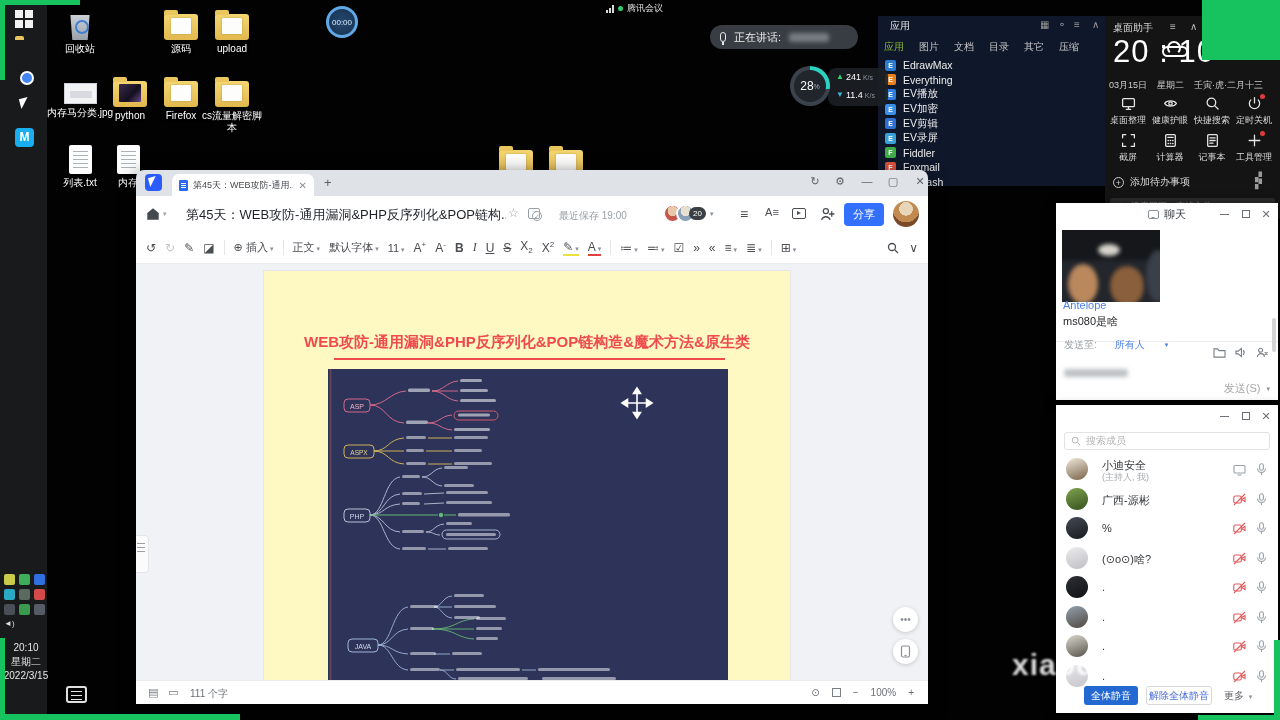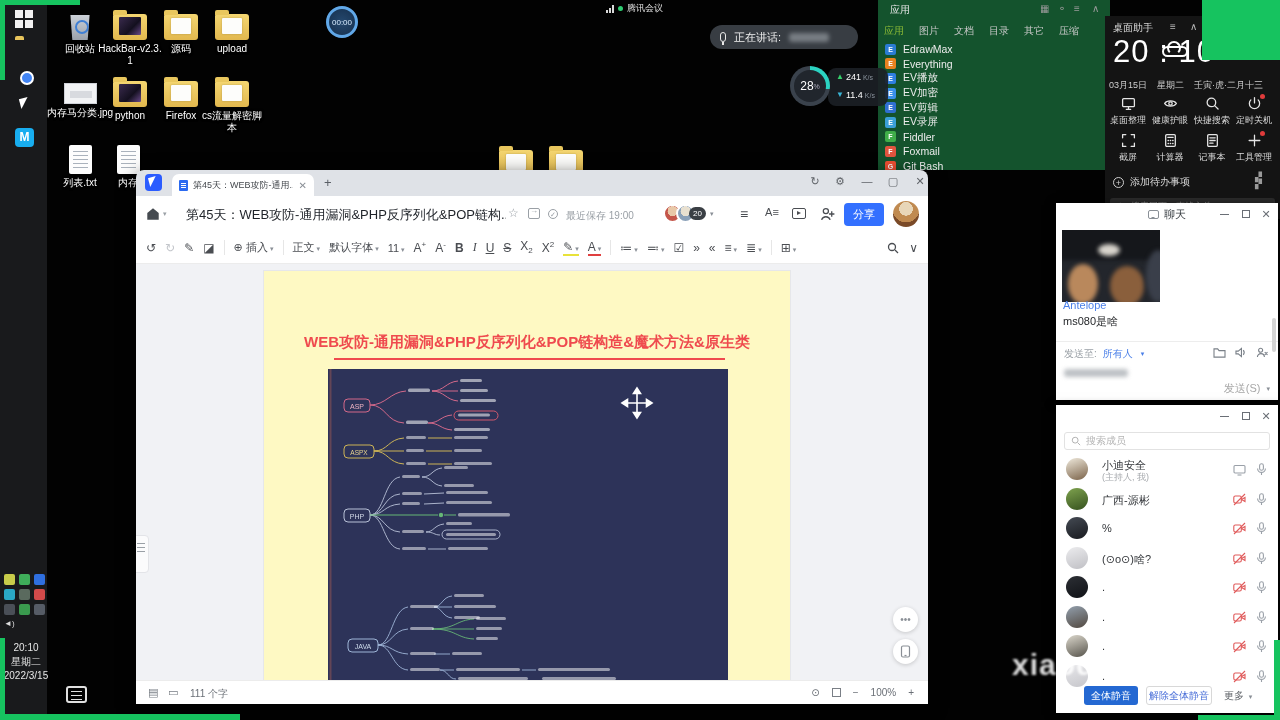--- a/index.html
+++ b/index.html
@@ -63,21 +63,21 @@
   #net-pill{left:828px;top:68px;width:60px;height:38px;background:rgba(28,32,38,.9);border-radius:8px;z-index:29}
   #gauge{left:790px;top:66px;width:40px;height:40px;border-radius:50%;z-index:30;
     background:conic-gradient(#2bd3c2 0 100deg,#3a424c 100deg 360deg);display:flex;align-items:center;justify-content:center}
   #gauge .inner{width:32px;height:32px;border-radius:50%;background:#21262d;color:#fff;font-size:12px;display:flex;align-items:center;justify-content:center}
   #gauge .pct{font-size:7px;color:#aab}
   .netrow{position:absolute;display:flex;align-items:center;gap:2px;z-index:31;font-size:9px;color:#fff}
   .netrow .unit{font-size:7px;color:#8a939d}
   .arr{font-size:8px;line-height:8px}
 
   
-  #launcher{left:878px;top:0;width:232px;height:170px;background:#14532d;z-index:8;overflow:hidden}
+  #launcher{left:878px;top:16px;width:232px;height:170px;background:#0f172a;z-index:8;overflow:hidden}
   #launcher .hdr{position:absolute;left:12px;top:3px;color:#e8e8e8;font-size:10px}
   .hico{position:absolute;top:3px;color:#9a9a9a;font-size:10px}
   #launcher-tabs{position:absolute;left:6px;top:24px;display:flex;gap:15px}
   .ltab{font-size:10px;color:#c9c9c9;cursor:pointer}
   .ltab.active{color:#8ab936}
   #launcher-app-list{position:absolute;left:0;top:42px;right:0}
   .lapp{display:flex;align-items:center;gap:7px;height:14.6px;padding-left:7px}
   .lico{width:11px;height:11px;border-radius:2px;color:#fff;font-size:7px;font-weight:bold;display:flex;align-items:center;justify-content:center;flex:none}
   .lname{font-size:10.5px;color:#ececec;white-space:nowrap}
 
@@ -114,21 +114,21 @@
   .person{width:10px;height:10px;position:relative}
   .person:before{content:'';position:absolute;left:3px;top:0;width:4px;height:4px;border-radius:50%;background:#8a9097}
   .person:after{content:'';position:absolute;left:0;top:5px;width:10px;height:5px;border-radius:5px 5px 0 0;background:#8a9097}
 
   #chat-win{left:1056px;top:203px;width:222px;height:197px}
   #chat-thumb{position:absolute;left:6px;top:27px;width:98px;height:72px;background:#23262c;overflow:hidden}
   #chat-thumb i{position:absolute;border-radius:50%;filter:blur(2px)}
   #chat-sender{position:absolute;left:7px;top:96px;font-size:11px;color:#4a7fe8}
   #chat-msg{position:absolute;left:7px;top:111px;font-size:11px;color:#26282b}
   #chat-foot{position:absolute;left:0;right:0;top:138px;border-top:1px solid #ededed;height:1px}
-  #sendto{position:absolute;left:8px;top:144px;font-size:10px;color:#9aa0a6;display:flex;gap:6px;align-items:center}
+  #sendto{position:absolute;left:8px;top:135px;font-size:10px;color:#9aa0a6;display:flex;gap:18px;align-items:center}
   #sendto b{color:#4a7fe8;font-weight:normal}
   #chat-icons{position:absolute;right:10px;top:144px;display:flex;gap:9px;align-items:center}
   #chat-icons svg{stroke:#7a8088;fill:none;stroke-width:1.2}
   #chat-input-ph{position:absolute;left:8px;top:166px;width:64px;height:8px}
   #send-btn{position:absolute;right:8px;top:178px;color:#a8a8a8;font-size:11px;display:flex;gap:4px;align-items:center}
   #chat-sb{position:absolute;right:2px;top:115px;width:4px;height:34px;background:#d4d4d4;border-radius:2px}
 
   #member-win{left:1056px;top:405px;width:222px;height:308px}
   #msearch{position:absolute;left:8px;top:27px;width:206px;height:18px;border:1px solid #e2e2e2;border-radius:3px;
     display:flex;align-items:center;gap:5px;padding:0 6px;color:#b4b4b4;font-size:10px}
@@ -157,21 +157,21 @@
   #doc-tab .x{margin-left:auto;color:#8a8f96;font-size:10px}
   #tab-plus{position:absolute;left:188px;top:5px;color:#5a5f66;font-size:13px}
   .wc{position:absolute;top:5px;color:#5f6368;font-size:11px;width:18px;text-align:center}
   #doc-titlebar{position:absolute;left:0;top:26px;right:0;height:36px;background:#fff;border-radius:0}
   #home-ico{position:absolute;left:9px;top:10px}
   #home-caret{position:absolute;left:27px;top:14px;color:#9aa0a6;font-size:7px}
   #doc-title{position:absolute;left:50px;top:10px;width:320px;font-size:13px;color:#1f2329;white-space:nowrap;overflow:hidden}
   #star-ico{position:absolute;left:372px;top:10px;color:#9aa0a6;font-size:12px}
   #fwd-ico{position:absolute;left:392px;top:12px;width:12px;height:11px;border:1.2px solid #9aa0a6;border-radius:2px}
   #fwd-ico:after{content:'→';position:absolute;left:1px;top:-3px;font-size:8px;color:#9aa0a6}
-  #saved{position:absolute;left:412px;top:13px;display:flex;gap:8px;color:#9aa0a6;font-size:10px;white-space:nowrap}
+  #saved{position:absolute;left:396px;top:13px;display:flex;gap:17px;align-items:center;color:#9aa0a6;font-size:10px;white-space:nowrap}
   .cchk{width:10px;height:10px;border:1.2px solid #9aa0a6;border-radius:50%;font-size:7px;line-height:9px;text-align:center;color:#9aa0a6}
   .cav{position:absolute;top:8px;width:19px;height:19px;border-radius:50%;border:2px solid #fff}
   #collab-badge{position:absolute;left:553px;top:11px;min-width:17px;height:13px;background:#3a3f44;border-radius:7px;color:#fff;font-size:8px;display:flex;align-items:center;justify-content:center;padding:0 3px}
   #collab-caret{position:absolute;left:574px;top:14px;color:#8a8f96;font-size:7px}
   .tbico{position:absolute;top:10px;color:#4a4d52;font-size:14px;width:20px;text-align:center}
   #present-ico{position:absolute;left:656px;top:12px;width:14px;height:11px;border:1.3px solid #4a4d52;border-radius:2px}
   #present-ico:after{content:'';position:absolute;left:4px;top:2px;border-left:4px solid #4a4d52;border-top:2.5px solid transparent;border-bottom:2.5px solid transparent}
   #invite-ico{position:absolute;left:684px;top:11px}
   #share-btn{position:absolute;left:708px;top:7px;width:40px;height:23px;background:#3370ff;border-radius:4px;color:#fff;font-size:11px;display:flex;align-items:center;justify-content:center;cursor:pointer}
   #user-av{position:absolute;left:757px;top:5px;width:26px;height:26px;border-radius:50%;background:radial-gradient(circle at 50% 30%,#e8d6b8 0 30%,#c08a50 31% 60%,#7a4a28 61%)}
@@ -220,24 +220,20 @@
     <span class="tbi tfolder" style="top:39px"></span>
     <span class="tbi chrome" style="top:66px"></span>
     <span class="tbi tdocs" style="top:94px"></span>
     <span class="tbi tmind" style="top:128px">M</span>
   </div>
 
   <div id="desktop-icon-grid" class="abs">
       <div class="dicon" style="left: 45px; top: 8px;">
         <div class="ig i-trash"></div>
         <div class="dlabel">回收站</div>
-      </div>
-      <div class="dicon" style="left: 95px; top: 8px;">
-        <div class="ig i-folder-dark"></div>
-        <div class="dlabel">HackBar-v2.3.1</div>
       </div>
       <div class="dicon" style="left: 146px; top: 8px;">
         <div class="ig i-folder"></div>
         <div class="dlabel">源码</div>
       </div>
       <div class="dicon" style="left: 197px; top: 8px;">
         <div class="ig i-folder"></div>
         <div class="dlabel">upload</div>
       </div>
       <div class="dicon" style="left: 45px; top: 75px;">

